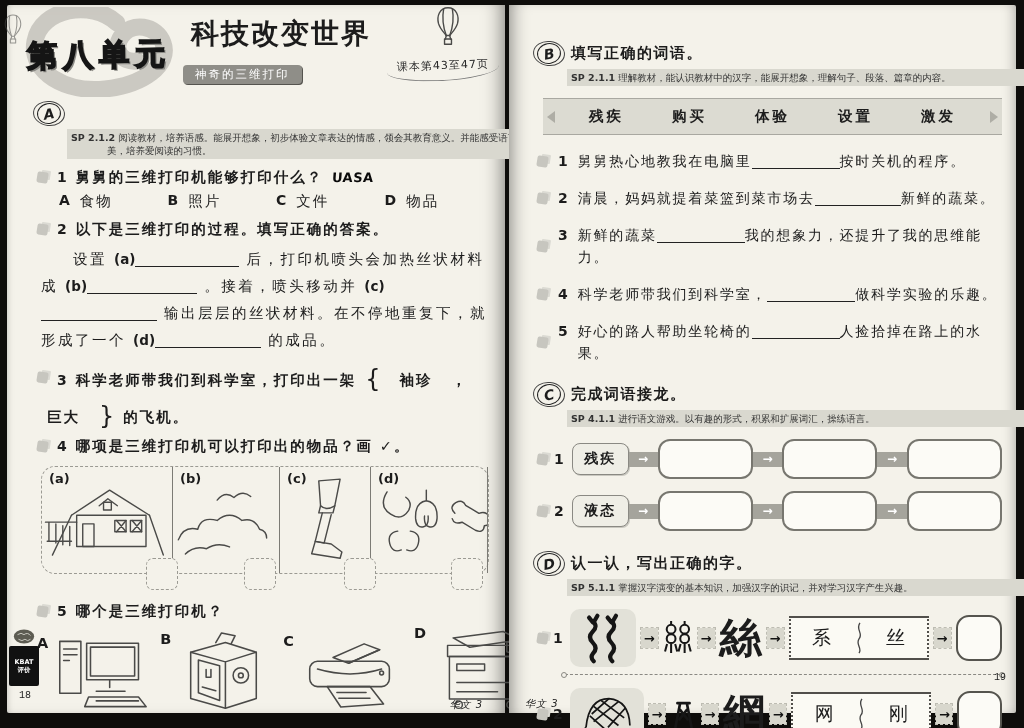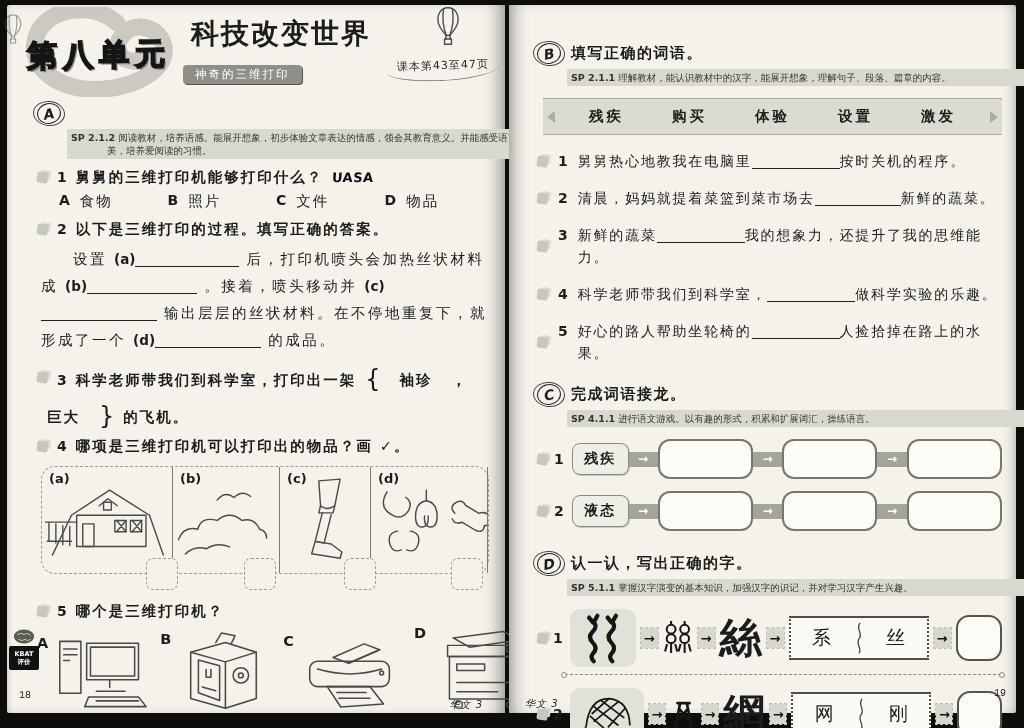--- a/index.html
+++ b/index.html
@@ -76,21 +76,21 @@
   .cell-label{position:absolute;top:4px;left:7px;font-weight:800;font-size:13px;}
   .checkbox{position:absolute;right:5px;bottom:-17px;width:30px;height:30px;border:1.7px dashed #9b9a93;
       border-radius:7px;background:#f4f2ea;}
 
   
   .q5-row{display:flex;align-items:flex-end;margin:4px 0 0 0;}
   .dev{display:flex;gap:6px;align-items:flex-start;}
   .dev b{font-size:14.5px;}
   .kbat{position:absolute;left:-28px;top:26px;width:30px;text-align:center;}
   .kbat-box{background:#111;color:#fff;font-weight:800;font-size:6.5px;line-height:8px;
-      padding:4px 1px;border-radius:2px;margin-top:1px;}
+      padding:12px 1px;border-radius:2px;margin-top:1px;}
 
   .pgnum{position:absolute;font-size:10px;color:#222;font-family:Liberation Mono, monospace;}
   .book-label{position:absolute;font-size:10px;font-style:italic;color:#222;letter-spacing:1px;}
 
   
   .fib{display:flex;align-items:baseline;gap:10px;font-size:14px;letter-spacing:1.8px;
       font-weight:500;margin-top:15px;}
   .fib .sentence{line-height:22px;}
 
   .chain{display:flex;align-items:center;margin:12px 0 0 0;}
@@ -506,14 +506,14 @@
         <span class="choice-half">刚</span>
       </span>
       <span class="evo-arrow"></span>
       <span class="ans-slot"></span>
     </div>
     <div class="evo-line"></div>
 
   </div>
 
   <div class="book-label" style="left:16px;bottom:2px">华文 3</div>
-  <div class="pgnum" style="right:10px;bottom:14px">19</div>
+  <div class="pgnum" style="right:10px;bottom:30px">19</div>
 </div>
 
 </body></html>

